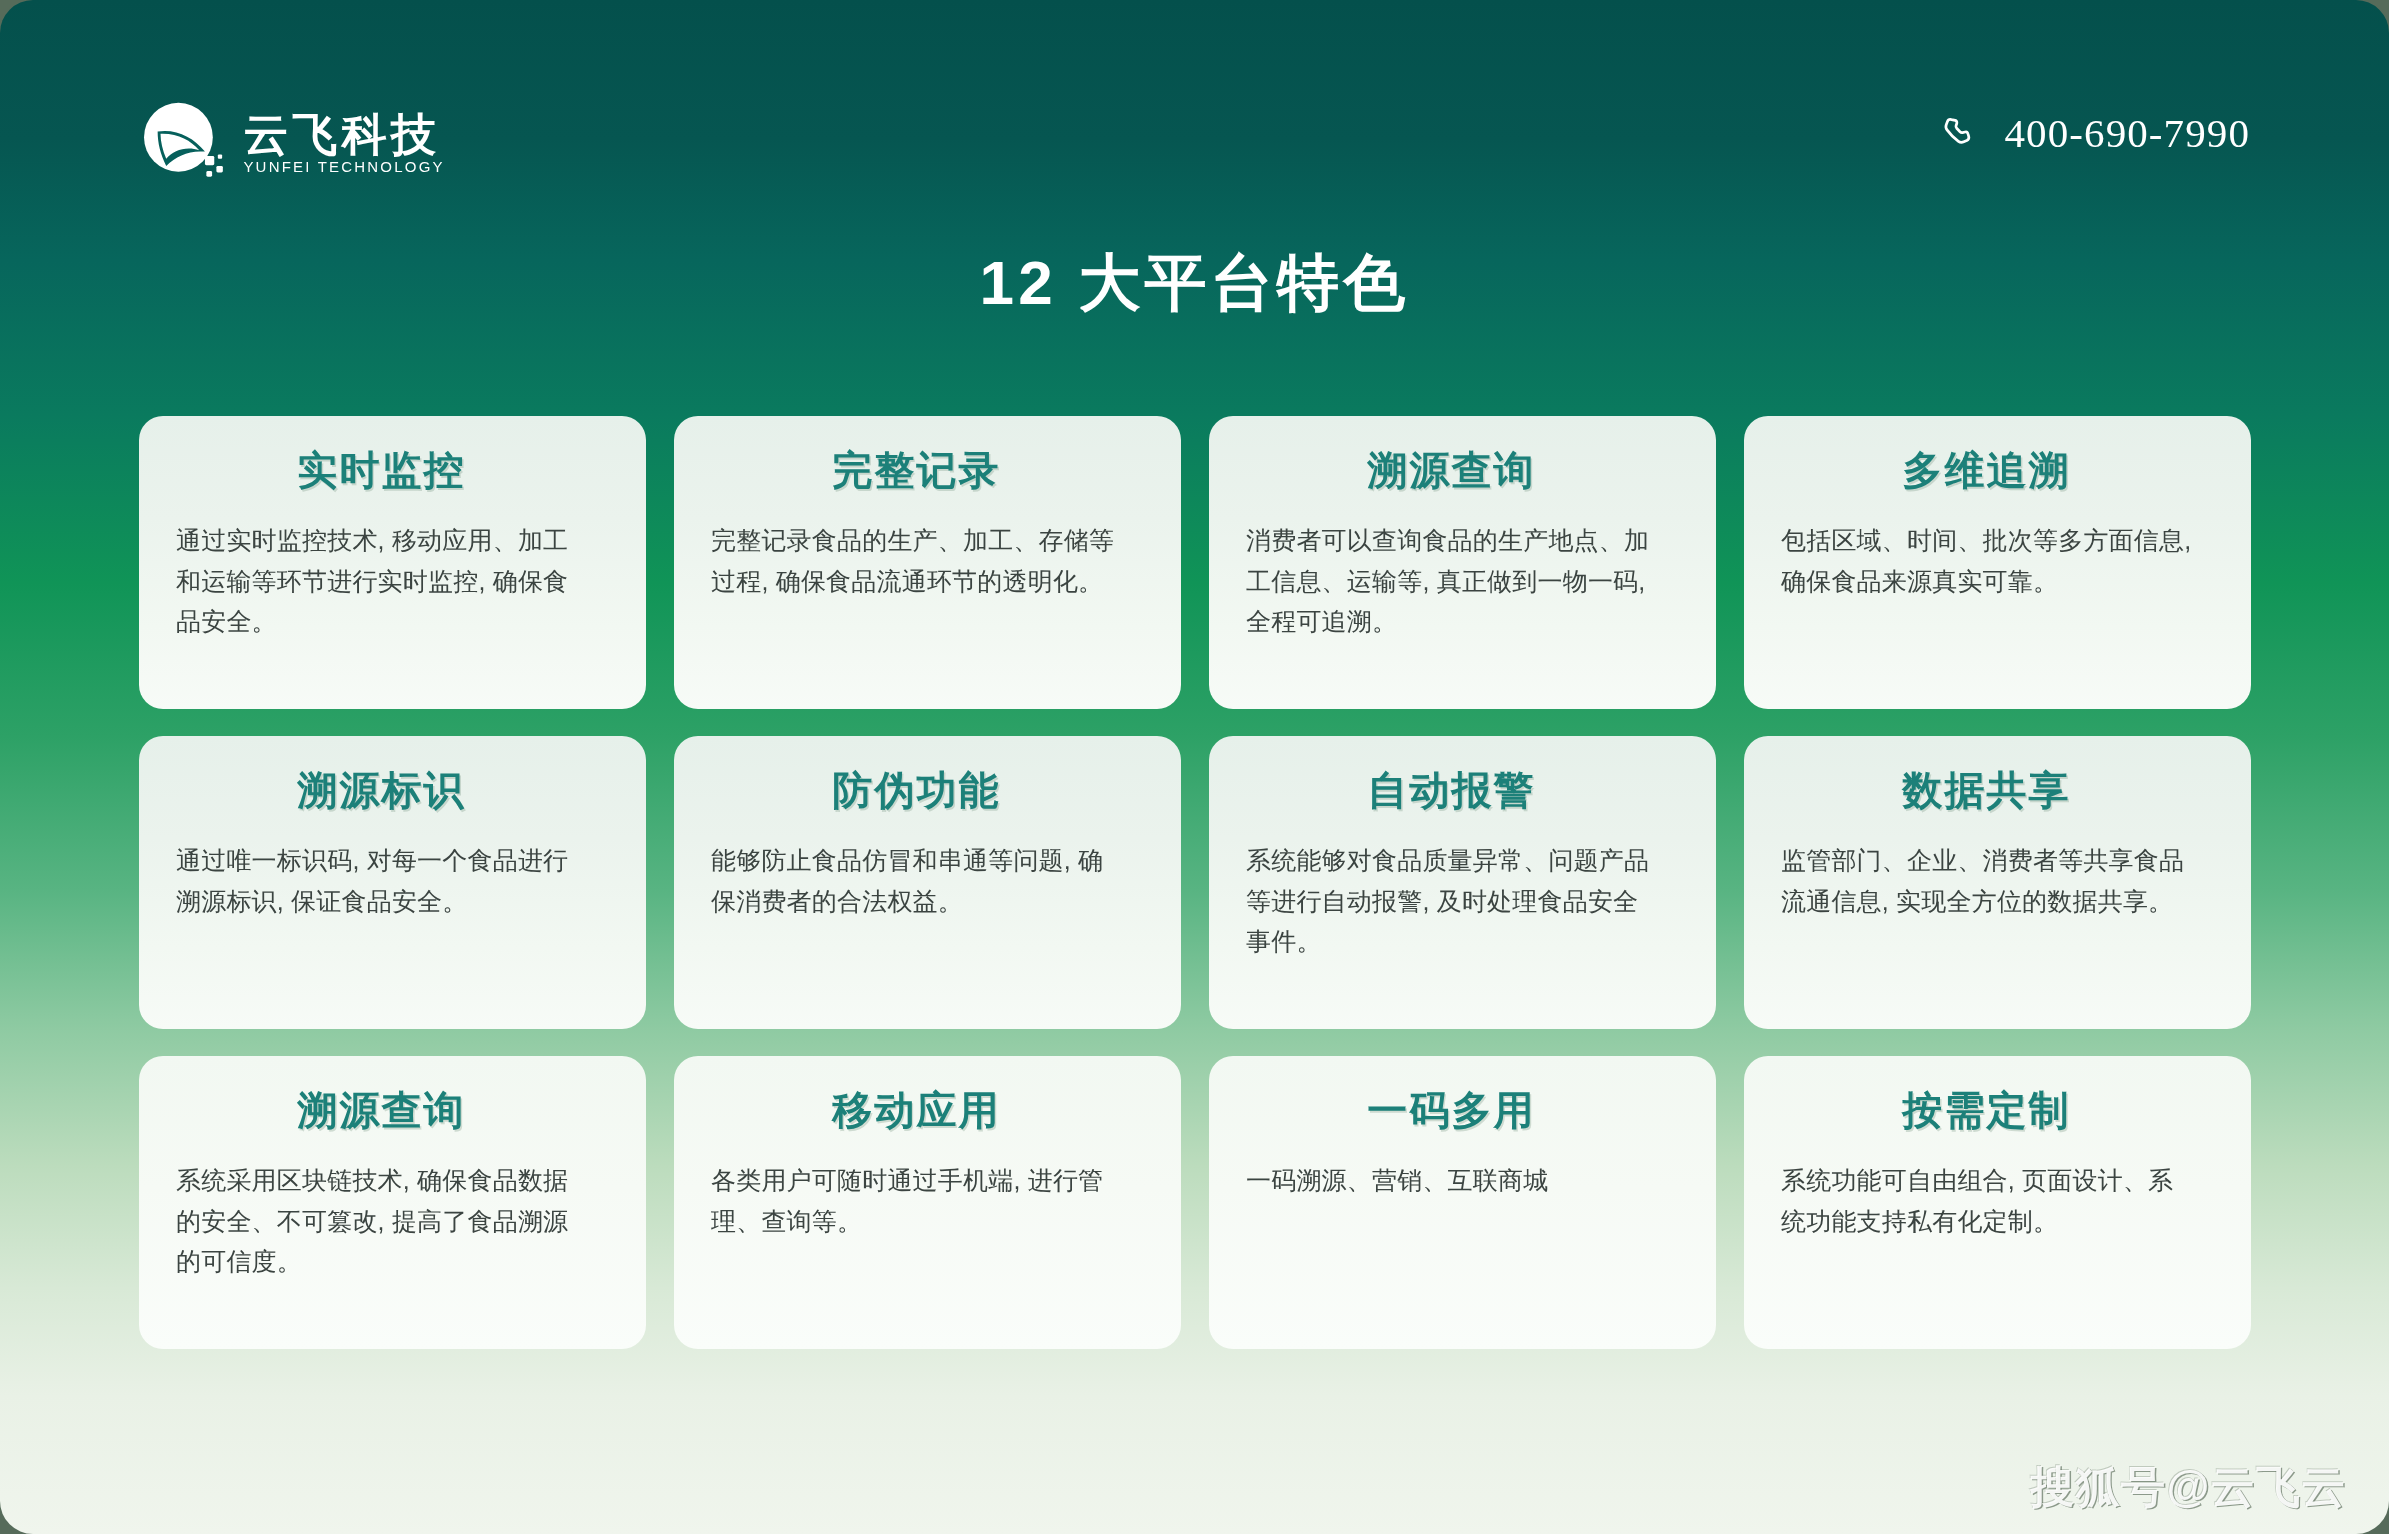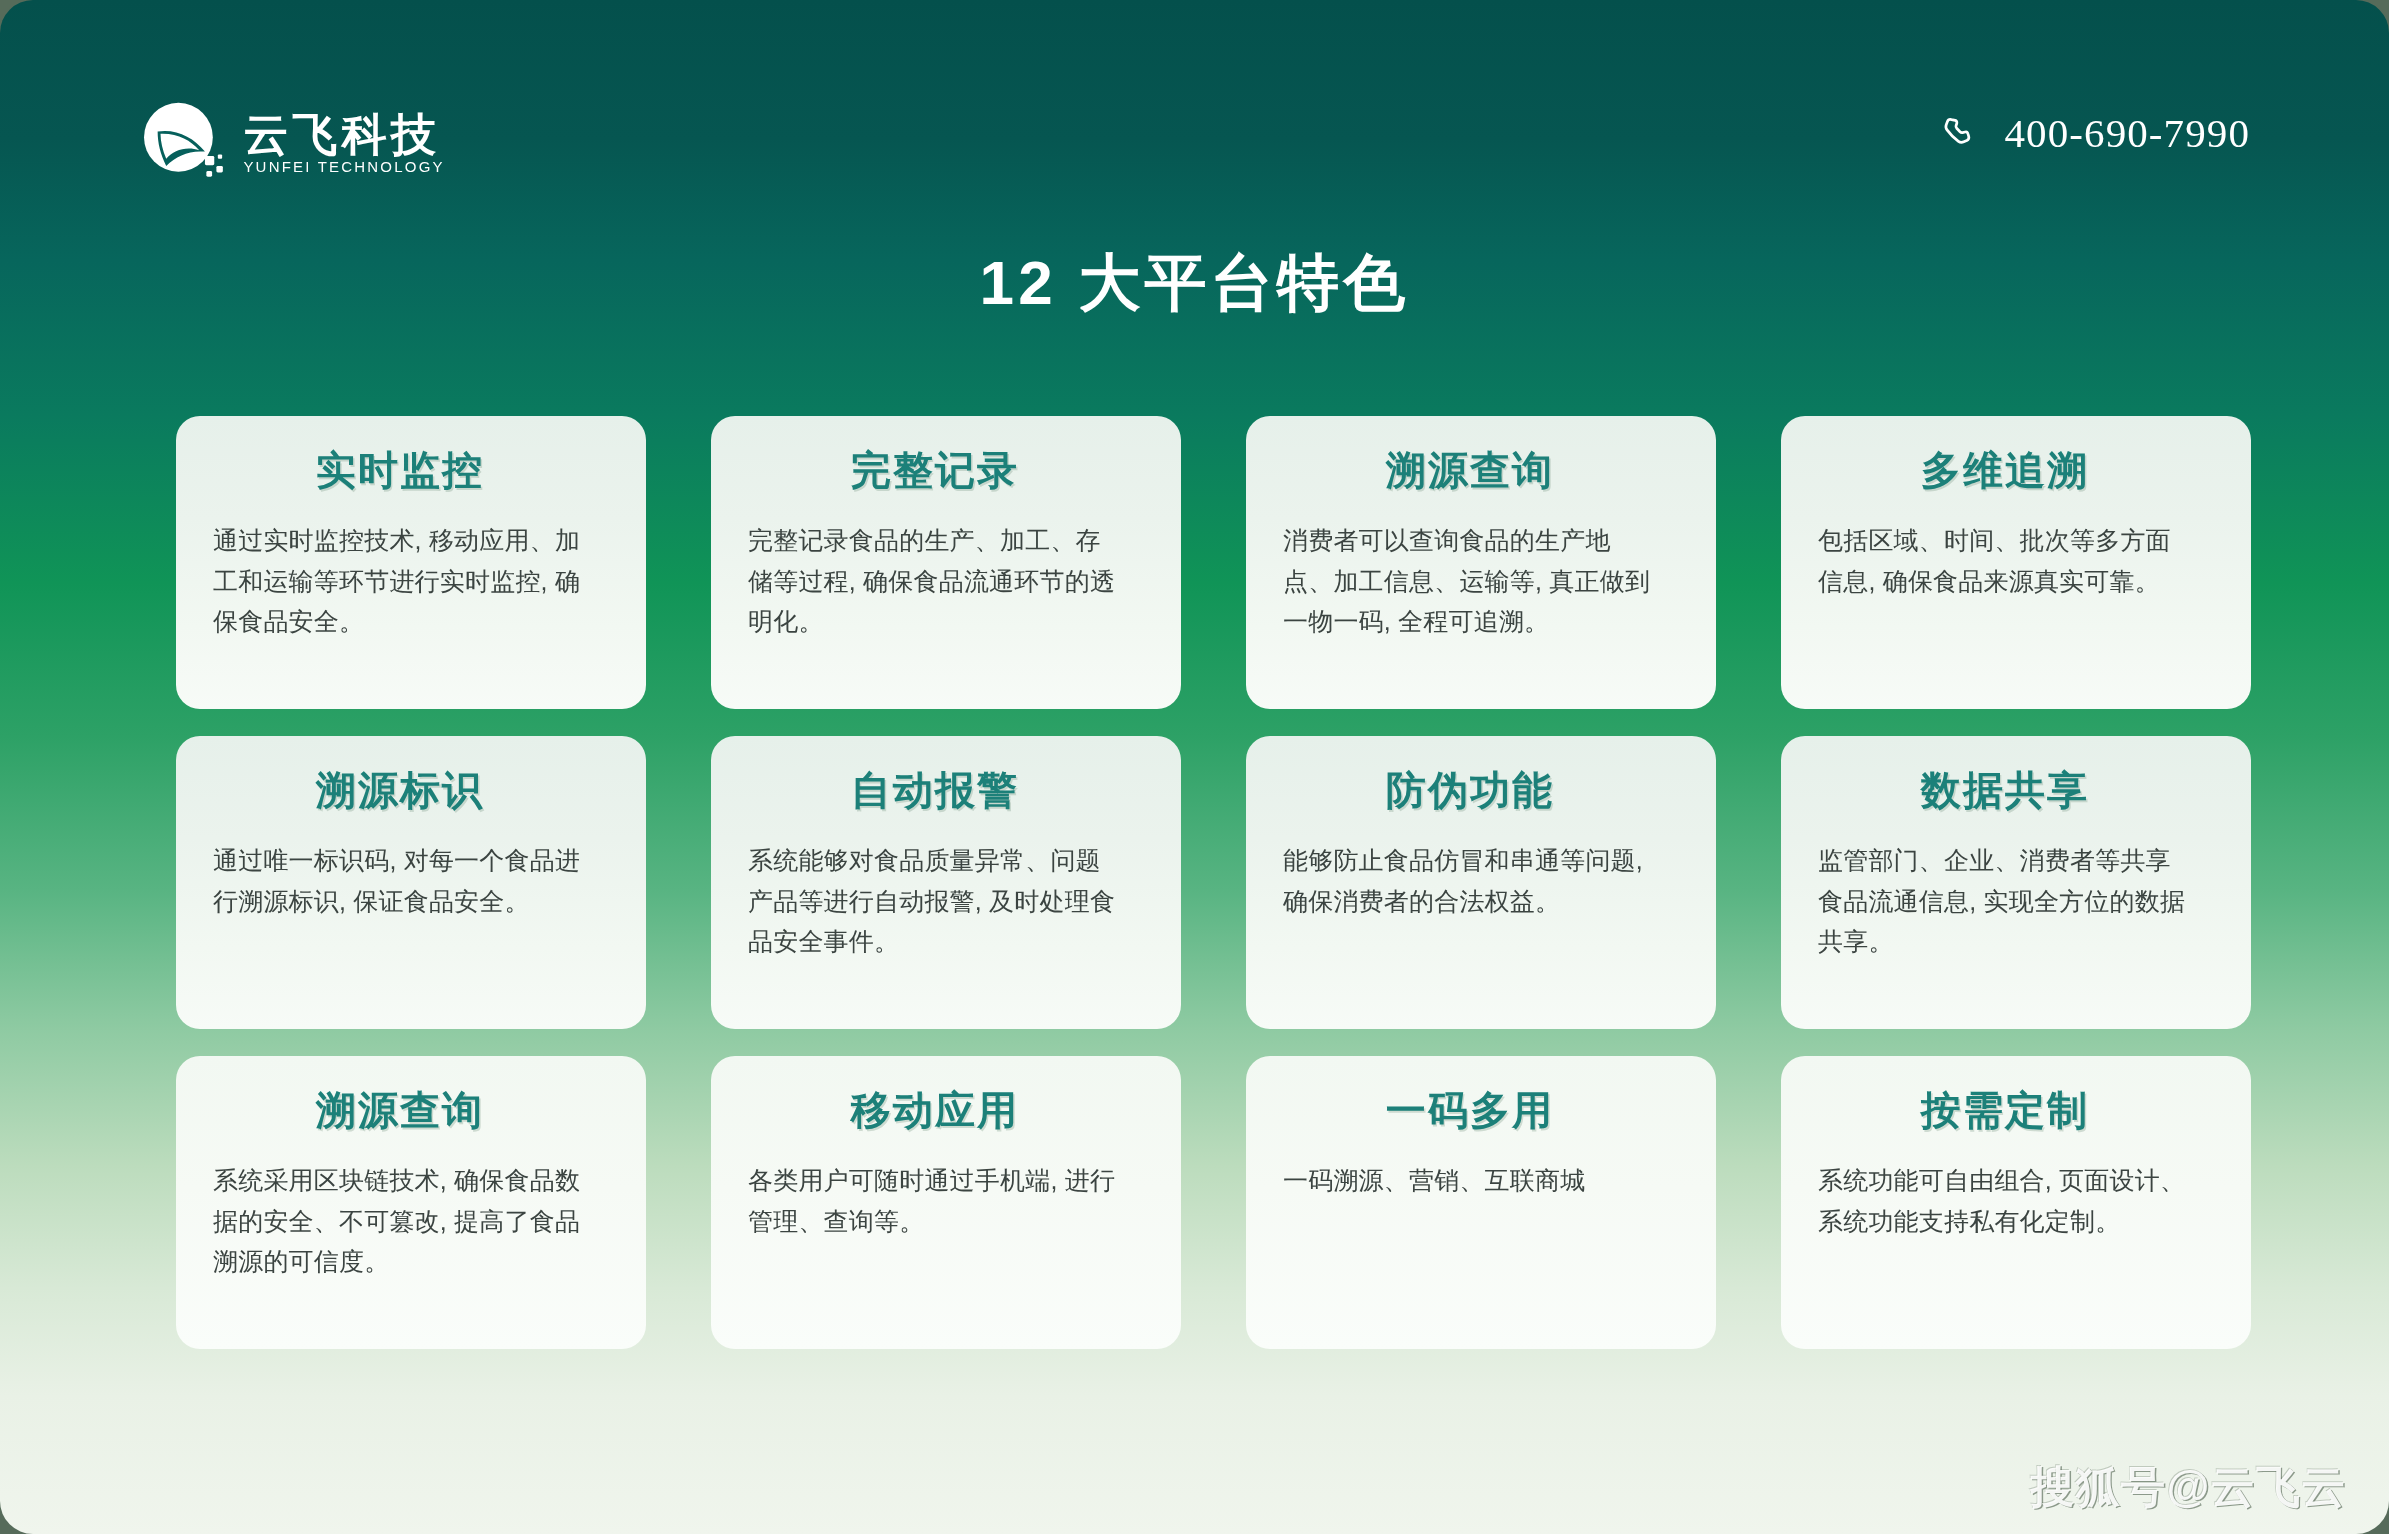--- a/index.html
+++ b/index.html
@@ -119,21 +119,20 @@
     row-gap: 27px;
   }
 
   .card {
     position: relative;
     border-radius: 24px;
     background: linear-gradient(to bottom, #e6f0ea 0%, #ebf3ed 35%, #f2f8f2 72%, #f7fbf7 100%);
     box-sizing: border-box;
     padding: 31px 59px 21px 37px;
     overflow: hidden;
-    margin-left: 37px;
   }
   .card-row-3 {
     background: linear-gradient(to bottom, #f2f8f2 0%, #f6faf5 45%, #fafdfa 100%);
   }
 
   .card-title {
     text-align: center;
     font-size: 40px;
     font-weight: bold;
     letter-spacing: 2.1px;
@@ -219,28 +218,28 @@
     <div class="card">
       <div class="card-title">多维追溯</div>
       <div class="card-body">包括区域、时间、批次等多方面信息, 确保食品来源真实可靠。</div>
     </div>
 
     <div class="card">
       <div class="card-title">溯源标识</div>
       <div class="card-body">通过唯一标识码, 对每一个食品进行溯源标识, 保证食品安全。</div>
     </div>
     <div class="card">
+      <div class="card-title">防伪功能</div>
+      <div class="card-body">能够防止食品仿冒和串通等问题, 确保消费者的合法权益。</div>
+    </div>
+    <div class="card">
       <div class="card-title">自动报警</div>
       <div class="card-body">系统能够对食品质量异常、问题产品等进行自动报警, 及时处理食品安全事件。</div>
     </div>
     <div class="card">
-      <div class="card-title">防伪功能</div>
-      <div class="card-body">能够防止食品仿冒和串通等问题, 确保消费者的合法权益。</div>
-    </div>
-    <div class="card">
       <div class="card-title">数据共享</div>
       <div class="card-body">监管部门、企业、消费者等共享食品流通信息, 实现全方位的数据共享。</div>
     </div>
 
     <div class="card card-row-3">
       <div class="card-title">溯源查询</div>
       <div class="card-body">系统采用区块链技术, 确保食品数据的安全、不可篡改, 提高了食品溯源的可信度。</div>
     </div>
     <div class="card card-row-3">
       <div class="card-title">移动应用</div>

